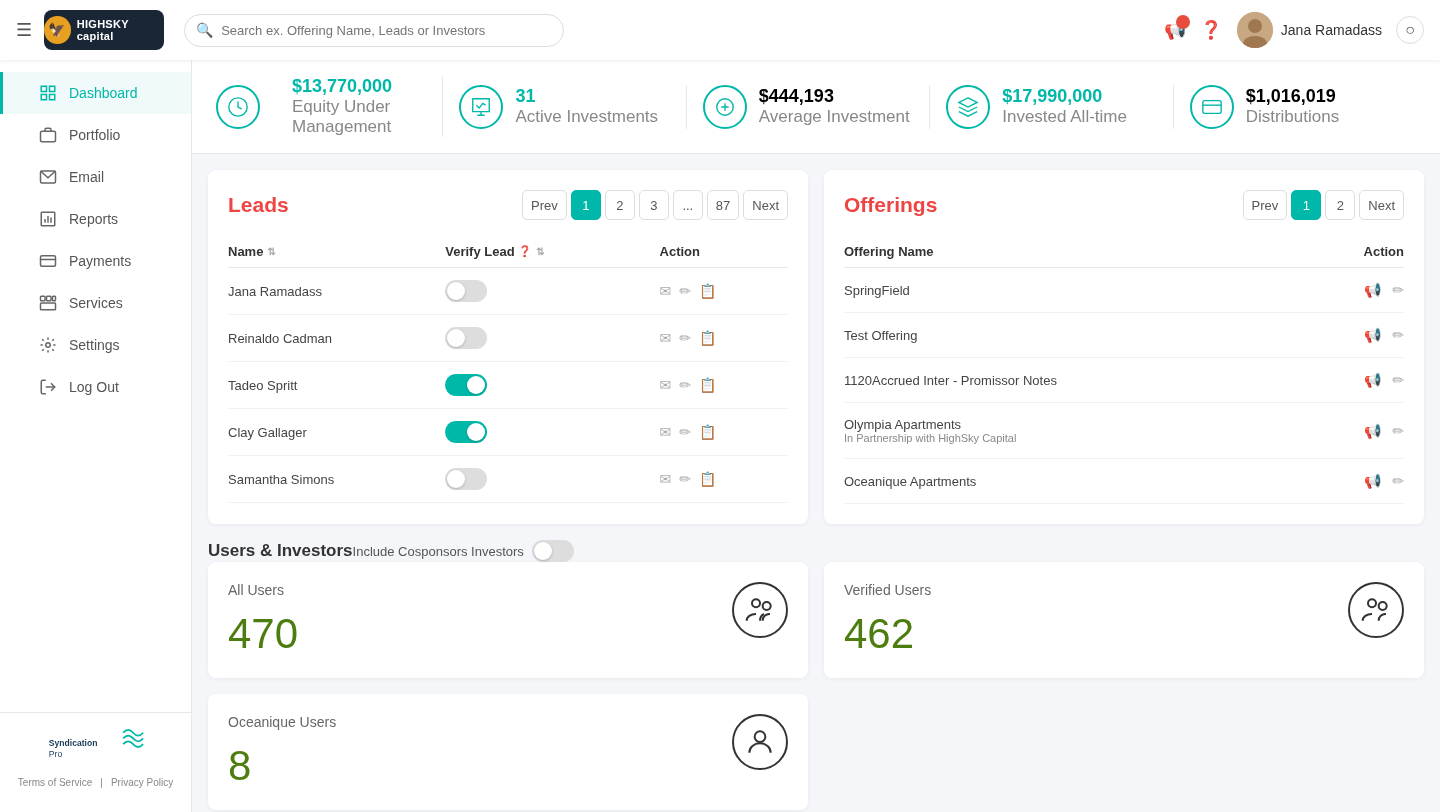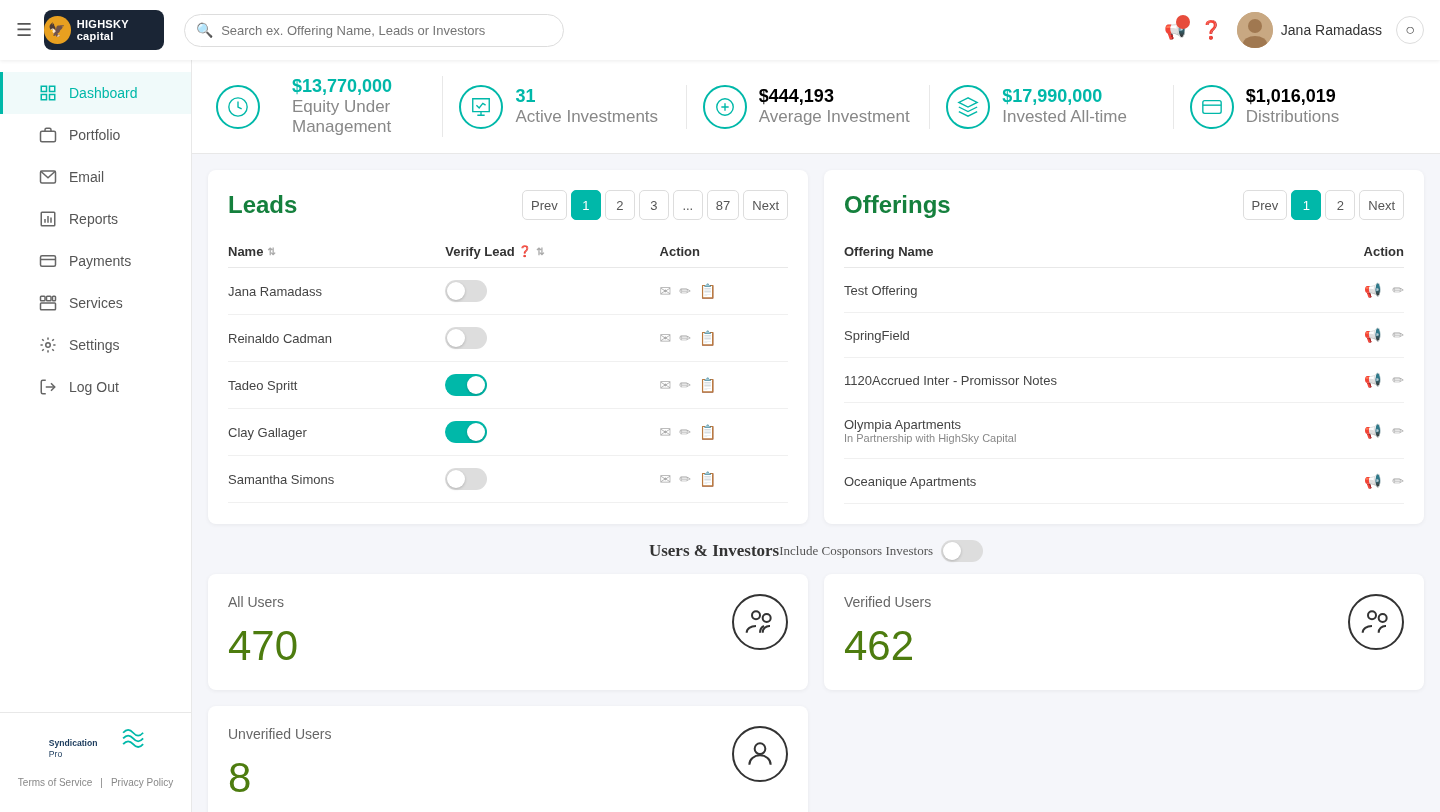--- a/index.html
+++ b/index.html
@@ -150,21 +150,21 @@
       box-shadow: 0 1px 4px rgba(0,0,0,0.06);
       padding: 20px;
     }
 
     .card-header {
       display: flex;
       align-items: center;
       justify-content: space-between;
       margin-bottom: 16px;
     }
-    .card-title { font-size: 24px; font-weight: 600; color: #15803d; }
+    .card-title { font-size: 21px; font-weight: 600; color: #ef4444; }
 
     
     .pagination { display: flex; align-items: center; gap: 4px; }
     .page-btn {
       min-width: 30px; height: 30px;
       border: 1px solid #ddd;
       border-radius: 5px;
       background: #fff;
       color: #555;
       font-size: 13px;
@@ -238,23 +238,21 @@
       color: #444;
     }
     .offerings-table td:last-child { text-align: right; }
     .offering-action-icons { display: flex; align-items: center; gap: 10px; justify-content: flex-end; }
 
     
     .bottom-section { padding: 0 16px 16px; }
     .bottom-header {
       display: flex;
       align-items: center;
-      justify-content: center;
-      margin-bottom: 12px;
-      font-family: Liberation Serif, serif;
+      justify-content: flex-start;
     }
     .bottom-title { font-size: 17px; font-weight: 600; color: #333; }
     .cosponsors-toggle { display: flex; align-items: center; gap: 8px; font-size: 13px; color: #555; }
     .users-grid { display: grid; grid-template-columns: 1fr 1fr; gap: 16px; }
     .user-card {
       background: #fff;
       border-radius: 8px;
       box-shadow: 0 1px 4px rgba(0,0,0,0.06);
       padding: 20px 20px 20px 20px;
       display: flex;
@@ -601,30 +599,30 @@
         </div>
         <table class="offerings-table">
           <thead>
             <tr>
               <th>Offering Name</th>
               <th>Action</th>
             </tr>
           </thead>
           <tbody id="offerings-tbody">
           <tr>
-      <td>Test Offering</td>
+      <td>SpringField</td>
       <td>
         <div class="offering-action-icons">
           <span class="action-icon" title="Announce">📢</span>
           <span class="action-icon" title="Edit">✏</span>
         </div>
       </td>
     </tr>
               <tr>
-      <td>SpringField</td>
+      <td>Test Offering</td>
       <td>
         <div class="offering-action-icons">
           <span class="action-icon" title="Announce">📢</span>
           <span class="action-icon" title="Edit">✏</span>
         </div>
       </td>
     </tr>
               <tr>
       <td>1120Accrued Inter - Promissor Notes</td>
       <td>
@@ -698,21 +696,21 @@
                 <circle cx="9" cy="7" r="3"></circle>
                 <path d="M2 20c0-3 3-5 7-5"></path>
                 <circle cx="17" cy="9" r="3"></circle>
                 <path d="M14 20c0-3 2.5-5 5-5h.5"></path>
               </svg>
           </div>
         </div>
 
         <div class="user-card">
           <div class="user-card-info">
-            <span class="user-card-label">Unverified Users</span>
+            <span class="user-card-label">Oceanique Users</span>
             <span class="user-card-number">8</span>
           </div>
           <div class="user-card-icon">
             <svg width="32" height="32" viewBox="0 0 24 24" fill="none" stroke="#333" stroke-width="1.5">
                 <circle cx="12" cy="8" r="4"></circle>
                 <path d="M4 20c0-4 3.6-7 8-7s8 3 8 7"></path>
               </svg>
           </div>
         </div>
       </div>

